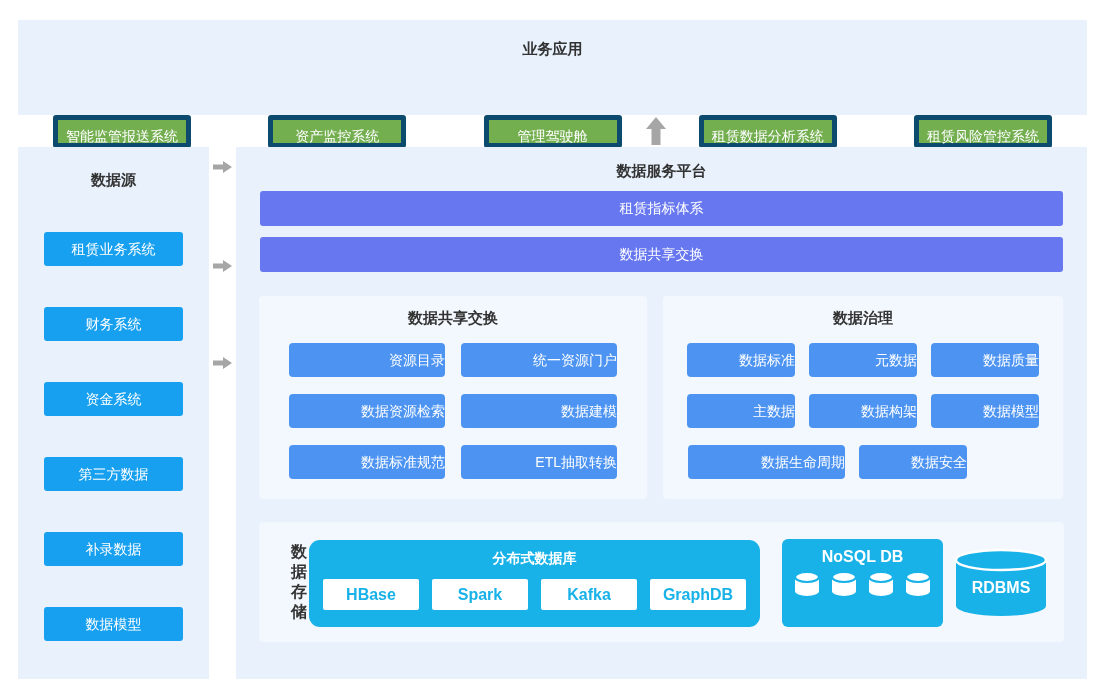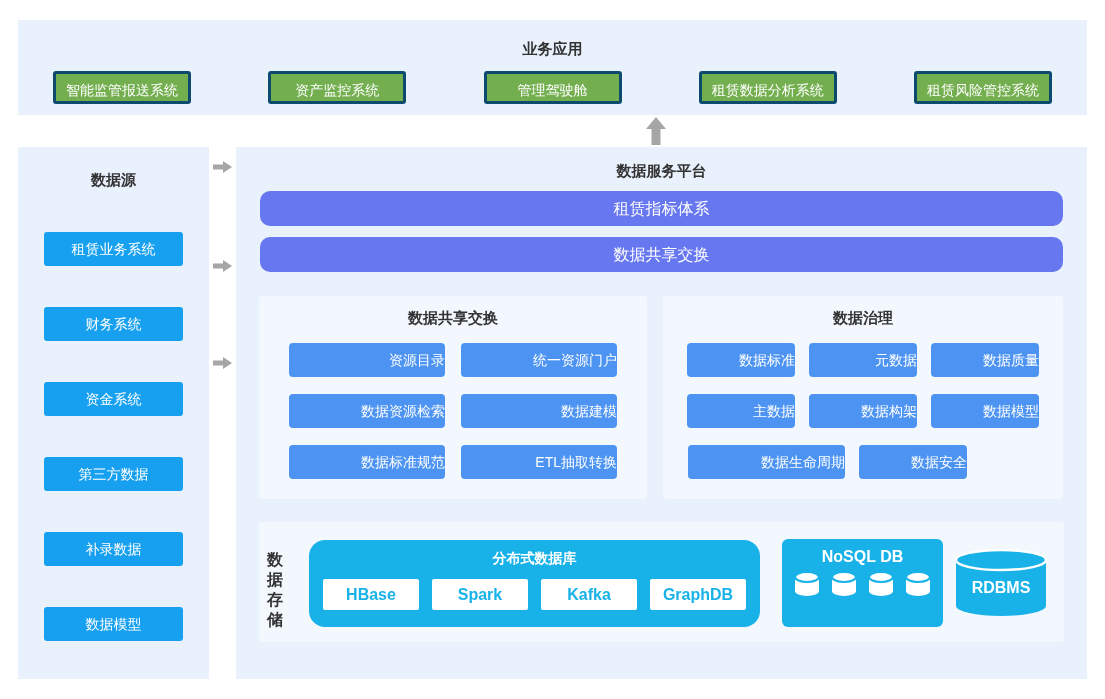--- a/index.html
+++ b/index.html
@@ -8,58 +8,58 @@
     font-family:"Liberation Sans","DejaVu Sans",sans-serif;color:#333;
   }
   .lightpanel{background:#e8f1fc;}
   .subpanel{background:#f3f8fe;border-radius:4px;}
 
   
   .top-box{position:absolute;left:18px;top:20px;width:1069px;height:95px;}
   .top-title{padding-top:20px;text-align:center;font-size:15px;font-weight:600;color:#333;}
   .apps-row{display:flex;justify-content:space-between;margin-top:12px;padding:0 35px;}
   .app-btn{width:138px;height:33px;line-height:33px;text-align:center;color:#fff;font-size:14px;
-    background:#73ae4f;border:3px solid #0c4a6e;border-radius:3px;box-sizing:border-box;}
+    background:#73ae4f;border:5px solid #0c4a6e;border-radius:3px;box-sizing:border-box;margin-top:44px;}
 
   
   .up-arrow{position:absolute;left:644px;top:116px;}
   .flow-arrow{position:absolute;left:211px;}
 
   
   .sidebar{position:absolute;left:18px;top:147px;width:191px;height:532px;}
   .side-title{padding-top:24px;text-align:center;font-size:15px;font-weight:600;}
   .side-btns{margin-top:42px;display:flex;flex-direction:column;align-items:center;gap:41px;}
   .src-btn{width:139px;height:34px;line-height:34px;text-align:center;color:#fff;font-size:14px;
     background:#18a0f0;border-radius:3px;}
 
   
   .main{position:absolute;left:236px;top:147px;width:851px;height:532px;}
   .main-title{padding-top:15px;text-align:center;font-size:15px;font-weight:600;}
   .pbar{margin:10px 24px 0 24px;height:35px;line-height:35px;text-align:center;color:#fff;
-    font-size:16px;background:#6777f0;border-radius:10px;}
+    font-size:14px;background:#6777f0;border-radius:3px;}
   .pbar + .pbar{margin-top:11px;}
 
   .panels{display:flex;margin:24px 23px 0 23px;gap:16px;}
   .panel{height:203px;box-sizing:border-box;}
   .panel-sharing{width:388px;}
   .panel-gov{width:400px;}
   .panel-title{padding-top:13px;text-align:center;font-size:15px;font-weight:600;}
   .btn-row{display:flex;justify-content:center;gap:16px;margin-top:17px;}
   .btn-row.first{margin-top:15px;}
   .btn-row.gov{gap:14px;}
   .btn-row.gov-last{justify-content:flex-start;padding-left:25px;}
   .blue-btn{height:34px;line-height:34px;text-align:right;color:#fff;font-size:14px;
     background:#4d94f2;border-radius:4px;}
   .w156{width:156px;} .w108{width:108px;} .w157{width:157px;}
 
   
   .storage{position:relative;margin:23px 23px 0 23px;height:120px;}
-  .storage-label{position:absolute;left:8px;top:50%;transform:translateY(-50%);
-    width:17px;font-size:16px;font-weight:600;color:#333;line-height:1.25;word-break:break-all;margin-top:8px;}
-  .dist-box{position:absolute;left:50px;top:18px;width:451px;height:87px;background:#18b2e8;border-radius:16px;}
+  .storage-label{position:absolute;left:32px;top:50%;transform:translateY(-50%);
+    width:17px;font-size:16px;font-weight:600;color:#333;line-height:1.25;word-break:break-all;}
+  .dist-box{position:absolute;left:50px;top:18px;width:451px;height:87px;background:#18b2e8;border-radius:11px;}
   .dist-title{padding-top:10px;text-align:center;color:#fff;font-size:14px;font-weight:600;}
   .dist-items{display:flex;justify-content:space-evenly;margin-top:11px;padding:0 1px;}
   .db-item{width:96px;height:31px;line-height:31px;text-align:center;background:#fff;color:#18b2e8;
     font-size:16px;font-weight:600;border-radius:2px;}
   .nosql-box{position:absolute;left:523px;top:17px;width:161px;height:88px;background:#18b2e8;border-radius:6px;}
   .nosql-title{padding-top:9px;text-align:center;color:#fff;font-size:16px;font-weight:600;}
   .cyl-row{display:flex;justify-content:center;gap:7px;margin-top:3px;}
   .rdbms{position:absolute;left:696px;top:26px;}
 </style>
 </head>

